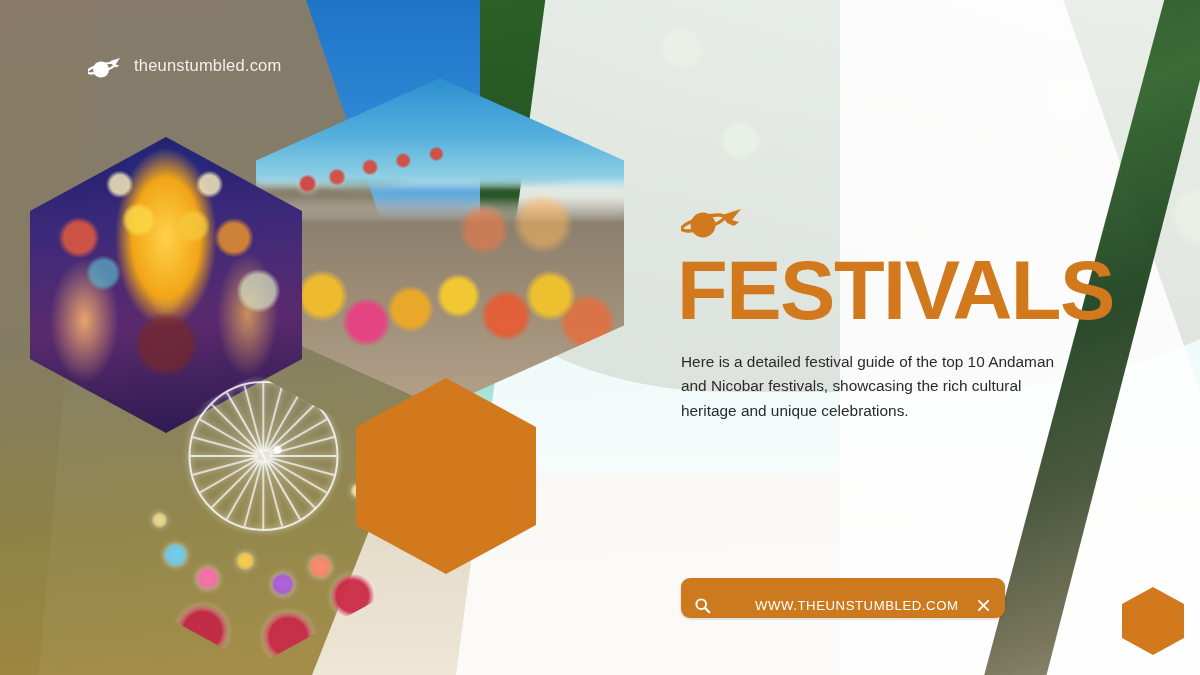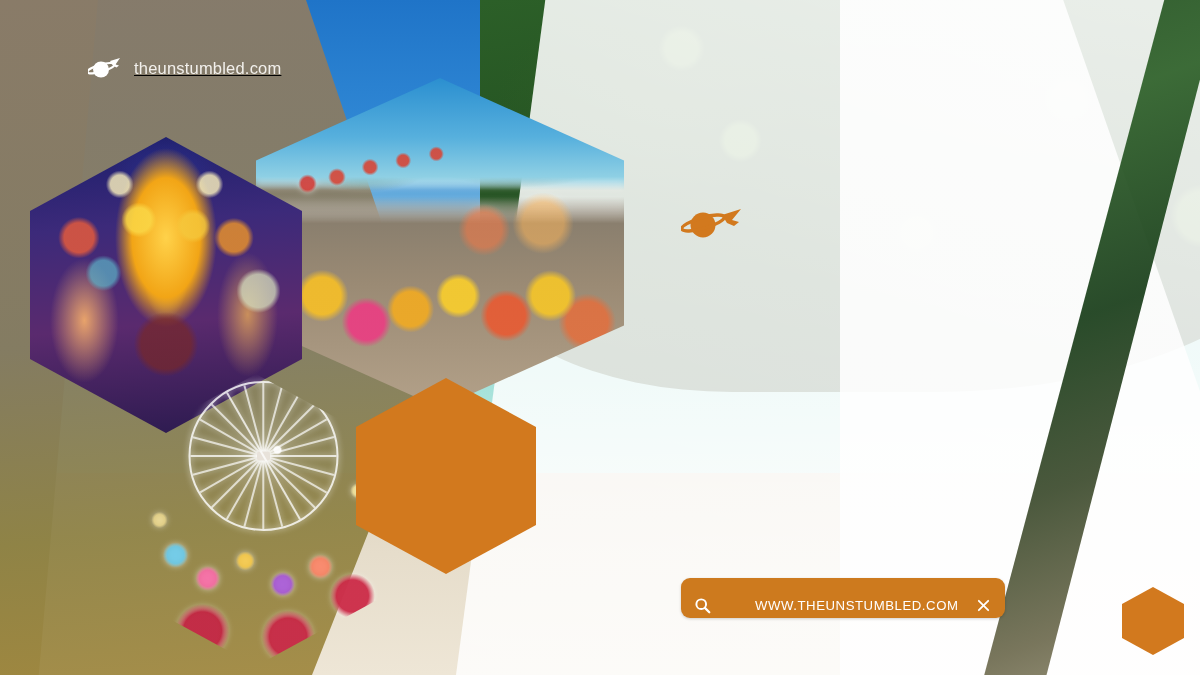--- a/index.html
+++ b/index.html
@@ -67,21 +67,21 @@
     clip-path:polygon(0 0, 62% 0, 100% 58%, 100% 100%, 0 100%);
   }
   .ov-diag-clear {
     position:absolute; right:-2%; top:-2%; width:26%; height:104%;
     background:linear-gradient(160deg,#1e4a1c 0%,#2d6028 22%,#173c18 48%,#3b4a2c 68%,#6d6a4e 86%,#9a9378 100%);
     clip-path:polygon(82% 0, 100% 0, 42% 100%, 22% 100%);
     opacity:.92;
   }
 
   
-  .brand { position:absolute; left:88px; top:56px; display:flex; align-items:center; gap:12px;text-decoration:underline; }
+  .brand { position:absolute; left:88px; top:56px; display:flex; align-items:flex-start; gap:12px; }
   .brand-text { color:#f2f0ec; font-size:16.5px; letter-spacing:.2px; }
 
   
   .hex {
     position:absolute;
     clip-path:polygon(50% 0%, 100% 25%, 100% 75%, 50% 100%, 0% 75%, 0% 25%);
     overflow:hidden;
     filter:drop-shadow(0 0 3px rgba(255,255,255,.85));
   }
   .hex-inner { position:absolute; inset:0; }
@@ -280,20 +280,22 @@
   <div class="hex-corner"></div>
 
   <div class="panel">
     <div class="panel-logo ic" style="justify-content:flex-start">
       <svg width="64" height="34" viewBox="0 0 64 34">
         <ellipse cx="22" cy="19" rx="12.5" ry="12.5" fill="#d2791e"></ellipse>
         <ellipse cx="22" cy="17" rx="22" ry="5.4" fill="none" stroke="#d2791e" stroke-width="3.4" transform="rotate(-16 22 17)"></ellipse>
         <path d="M41 9 L60 3 L51 14 L58 16 L53 20 L46 17 Z" fill="#d2791e"></path>
       </svg>
     </div>
+    <div class="headline">FESTIVALS</div>
+    <div class="blurb">Here is a detailed festival guide of the top 10 Andaman and Nicobar festivals, showcasing the rich cultural heritage and unique celebrations.</div>
   </div>
 
   <div class="searchbar">
     <span class="ic">
       <svg width="17" height="17" viewBox="0 0 20 20">
         <circle cx="8.5" cy="8.5" r="5.7" fill="none" stroke="#ffffff" stroke-width="2.3"></circle>
         <line x1="12.8" y1="12.8" x2="18" y2="18" stroke="#ffffff" stroke-width="2.6" stroke-linecap="round"></line>
       </svg>
     </span>
     <span class="search-url">WWW.THEUNSTUMBLED.COM</span>

